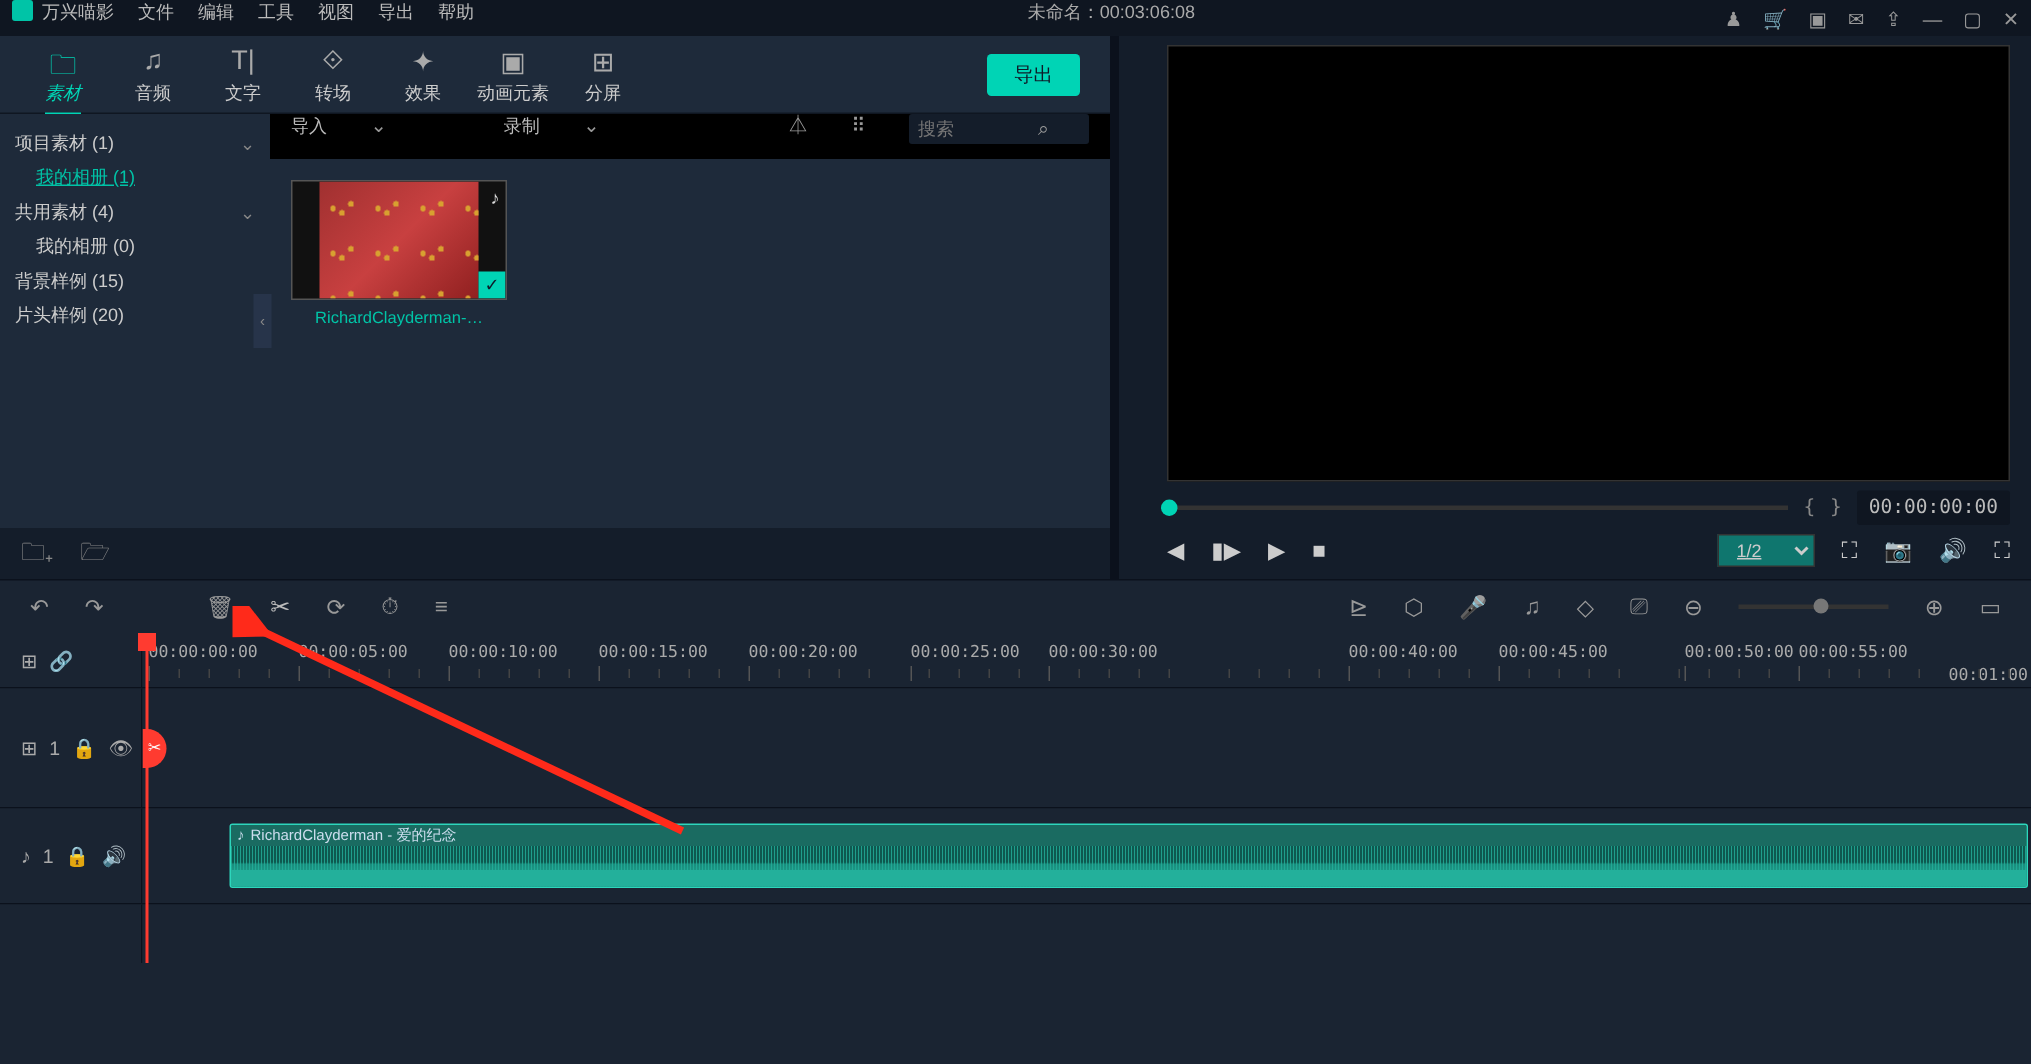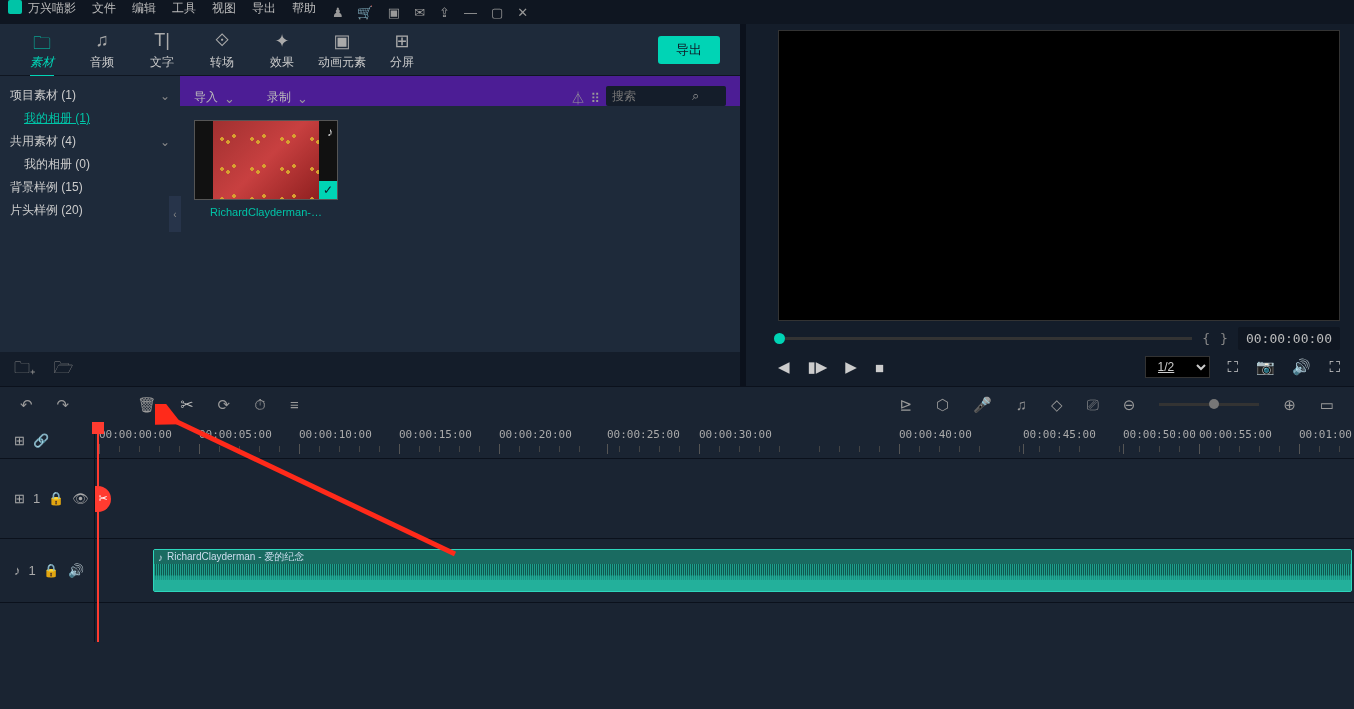--- a/index.html
+++ b/index.html
@@ -30,21 +30,21 @@
 
 .media-body { flex: 1; display: flex; }
 .tree { width: 180px; background: #1e2a3a; padding: 8px 10px; font-size: 12px; position: relative; }
 .tree-row { display: flex; align-items: center; justify-content: space-between; padding: 3px 0; color: #ccc; cursor: pointer; }
 .tree-row.sub { padding-left: 14px; }
 .tree-row.sel { color: #00c4a7; text-decoration: underline; }
 .tree .chev { color: #888; }
 .tree .collapser { position: absolute; right: -1px; top: 50%; transform: translateY(-50%); background: #27344a; width: 12px; height: 36px; display: flex; align-items: center; justify-content: center; cursor: pointer; font-size: 10px; color: #888; }
 
 .media-main { flex: 1; display: flex; flex-direction: column; background: #1e2a3a; }
-.import-bar { height: 30px; padding: 0 14px; display: flex; align-items: flex-end; gap: 6px; color: #bbb; background: #4c1d95; }
+.import-bar { height: 30px; padding: 0 14px; display: flex; align-items: flex-start; gap: 29px; color: #bbb; background: #000000; }
 .import-bar .sp { flex: 1; }
 .import-bar .i { color: #999; cursor: pointer; font-size: 13px; }
 .search-box { display: flex; align-items: center; background: #141d2a; border-radius: 2px; padding: 2px 6px; width: 120px; }
 .search-box input { background: none; border: none; color: #bbb; width: 80px; font-size: 12px; outline: none; }
 
 .media-grid { flex: 1; padding: 14px; display: flex; flex-wrap: wrap; gap: 16px; align-content: flex-start; }
 .clip { width: 144px; cursor: pointer; }
 .clip .thumb { width: 144px; height: 80px; background: #111; border: 1px solid #555; position: relative; overflow: hidden; }
 .clip .thumb .art { position: absolute; left: 18px; top: 0; right: 18px; bottom: 0; background: linear-gradient(135deg, #a03030 0%, #c84040 50%, #902020 100%); }
 .clip .thumb .art::after { content: ""; position: absolute; inset: 0; background: radial-gradient(circle at 30% 60%, #d8a030 2px, transparent 2px), radial-gradient(circle at 50% 70%, #d8a030 2px, transparent 2px), radial-gradient(circle at 70% 50%, #d8a030 2px, transparent 2px); background-size: 30px 30px; }
@@ -61,21 +61,21 @@
 .preview { flex: 1; background: #141d2a; display: flex; flex-direction: column; padding: 0 0 0 0; }
 .preview .screen { flex: 1; background: #000; margin: 6px 14px 2px 32px; border: 1px solid #333; }
 .preview .scrub-row { display: flex; align-items: center; padding: 4px 14px 0 32px; gap: 10px; }
 .preview .scrub { flex: 1; height: 3px; background: #333; position: relative; }
 .preview .scrub::before { content: ""; position: absolute; left: -4px; top: -4px; width: 11px; height: 11px; background: #00d4b5; border-radius: 50%; }
 .preview .bracket { color: #888; font-family: monospace; font-size: 13px; }
 .preview .tc { background: #0f1621; color: #bbb; font-family: monospace; font-size: 13px; padding: 4px 8px; border-radius: 2px; }
 .preview .controls { display: flex; align-items: center; padding: 6px 14px 8px 32px; gap: 18px; }
 .preview .controls .i { color: #ccc; font-size: 15px; cursor: pointer; }
 .preview .controls .sp { flex: 1; }
-.preview .controls select { background: #000000; color: #ccc; border: 1px solid #333; padding: 2px 18px 2px 8px; font-size: 12px; text-decoration: underline; }
+.preview .controls select { background: #0f766e; color: #ccc; border: 1px solid #333; padding: 2px 18px 2px 8px; font-size: 12px; text-decoration: underline; }
 
 
 .toolbar { height: 36px; background: #1a2432; border-top: 1px solid #0b111c; display: flex; align-items: center; padding: 0 20px; gap: 24px; }
 .toolbar .i { color: #999; font-size: 15px; cursor: pointer; }
 .toolbar .i.scissors { color: #bbb; font-size: 16px; }
 .toolbar .sp { flex: 1; }
 .toolbar .zoom-slider { width: 100px; height: 3px; background: #333; position: relative; }
 .toolbar .zoom-slider::before { content: ""; position: absolute; right: 40px; top: -4px; width: 10px; height: 10px; background: #777; border-radius: 50%; }
 
 
@@ -111,20 +111,23 @@
 
 <div class="titlebar">
   <div class="logo"></div>
   <span class="app-name">万兴喵影</span>
   <span class="menu-item">文件</span>
   <span class="menu-item">编辑</span>
   <span class="menu-item">工具</span>
   <span class="menu-item">视图</span>
   <span class="menu-item">导出</span>
   <span class="menu-item">帮助</span>
+  <div class="center">
+    <span>未命名：</span><span>00:03:06:08</span>
+  </div>
   <div class="right-icons">
     <span class="ico">♟</span>
     <span class="ico">🛒</span>
     <span class="ico">▣</span>
     <span class="ico">✉</span>
     <span class="ico">⇪</span>
     <span class="ico">—</span>
     <span class="ico">▢</span>
     <span class="ico">✕</span>
   </div>
@@ -318,36 +321,36 @@
           <div class="tick" style="left: 676px; margin-top: 38px;">00:00:35:00</div>
           <div class="subtick" style="left: 724px;"></div>
           <div class="subtick" style="left: 744px;"></div>
           <div class="subtick" style="left: 764px;"></div>
           <div class="subtick" style="left: 784px;"></div>
           <div class="tick" style="left: 804px; text-align: right;">00:00:40:00</div>
           <div class="subtick" style="left: 824px;"></div>
           <div class="subtick" style="left: 844px;"></div>
           <div class="subtick" style="left: 864px;"></div>
           <div class="subtick" style="left: 884px;"></div>
-          <div class="tick" style="left: 904px; margin-left: 24px;">00:00:45:00</div>
+          <div class="tick" style="left: 904px;">00:00:45:00</div>
           <div class="subtick" style="left: 924px;"></div>
           <div class="subtick" style="left: 944px;"></div>
           <div class="subtick" style="left: 964px;"></div>
           <div class="subtick" style="left: 984px;"></div>
           <div class="tick" style="left: 1028px;">00:00:50:00</div>
           <div class="subtick" style="left: 1024px;"></div>
           <div class="subtick" style="left: 1044px;"></div>
           <div class="subtick" style="left: 1064px;"></div>
           <div class="subtick" style="left: 1084px;"></div>
           <div class="tick" style="left: 1104px; text-align: center;">00:00:55:00</div>
           <div class="subtick" style="left: 1124px;"></div>
           <div class="subtick" style="left: 1144px;"></div>
           <div class="subtick" style="left: 1164px;"></div>
           <div class="subtick" style="left: 1184px;"></div>
-          <div class="tick" style="left: 1204px;">00:01:00</div>
+          <div class="tick" style="left: 1204px; margin-top: 15px;">00:01:00</div>
           <div class="subtick" style="left: 1224px;"></div>
           <div class="subtick" style="left: 1244px;"></div>
         </div>
     </div>
   </div>
 
   <div class="track">
     <div class="track-head">
       <span>⊞</span>
       <span>1</span>

